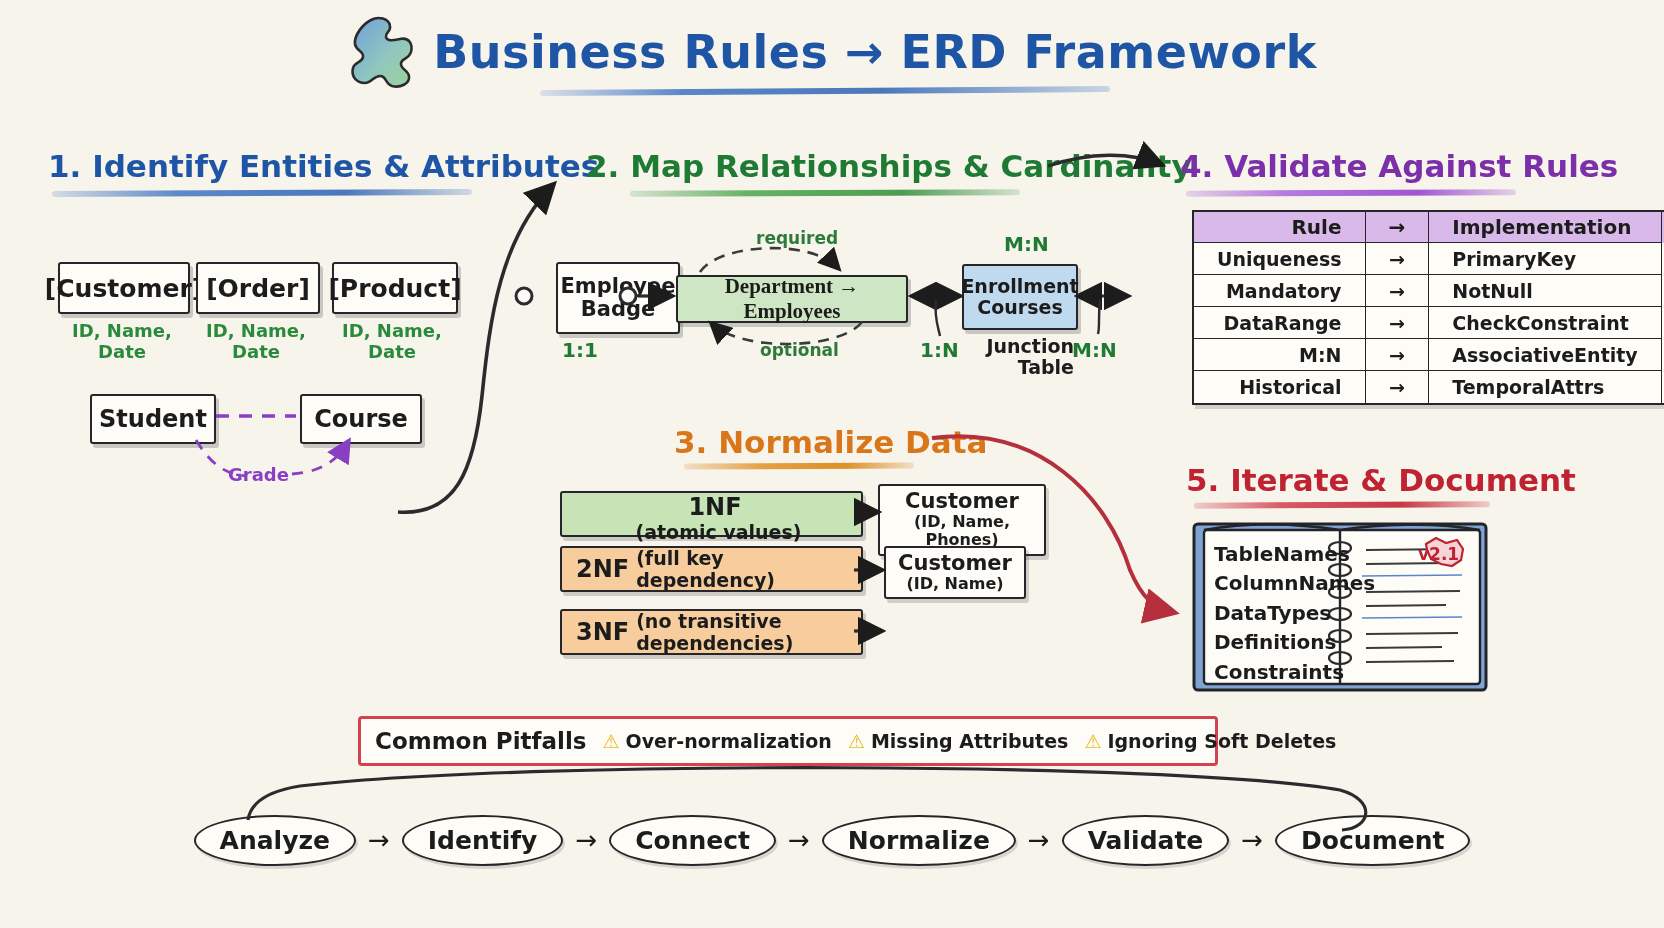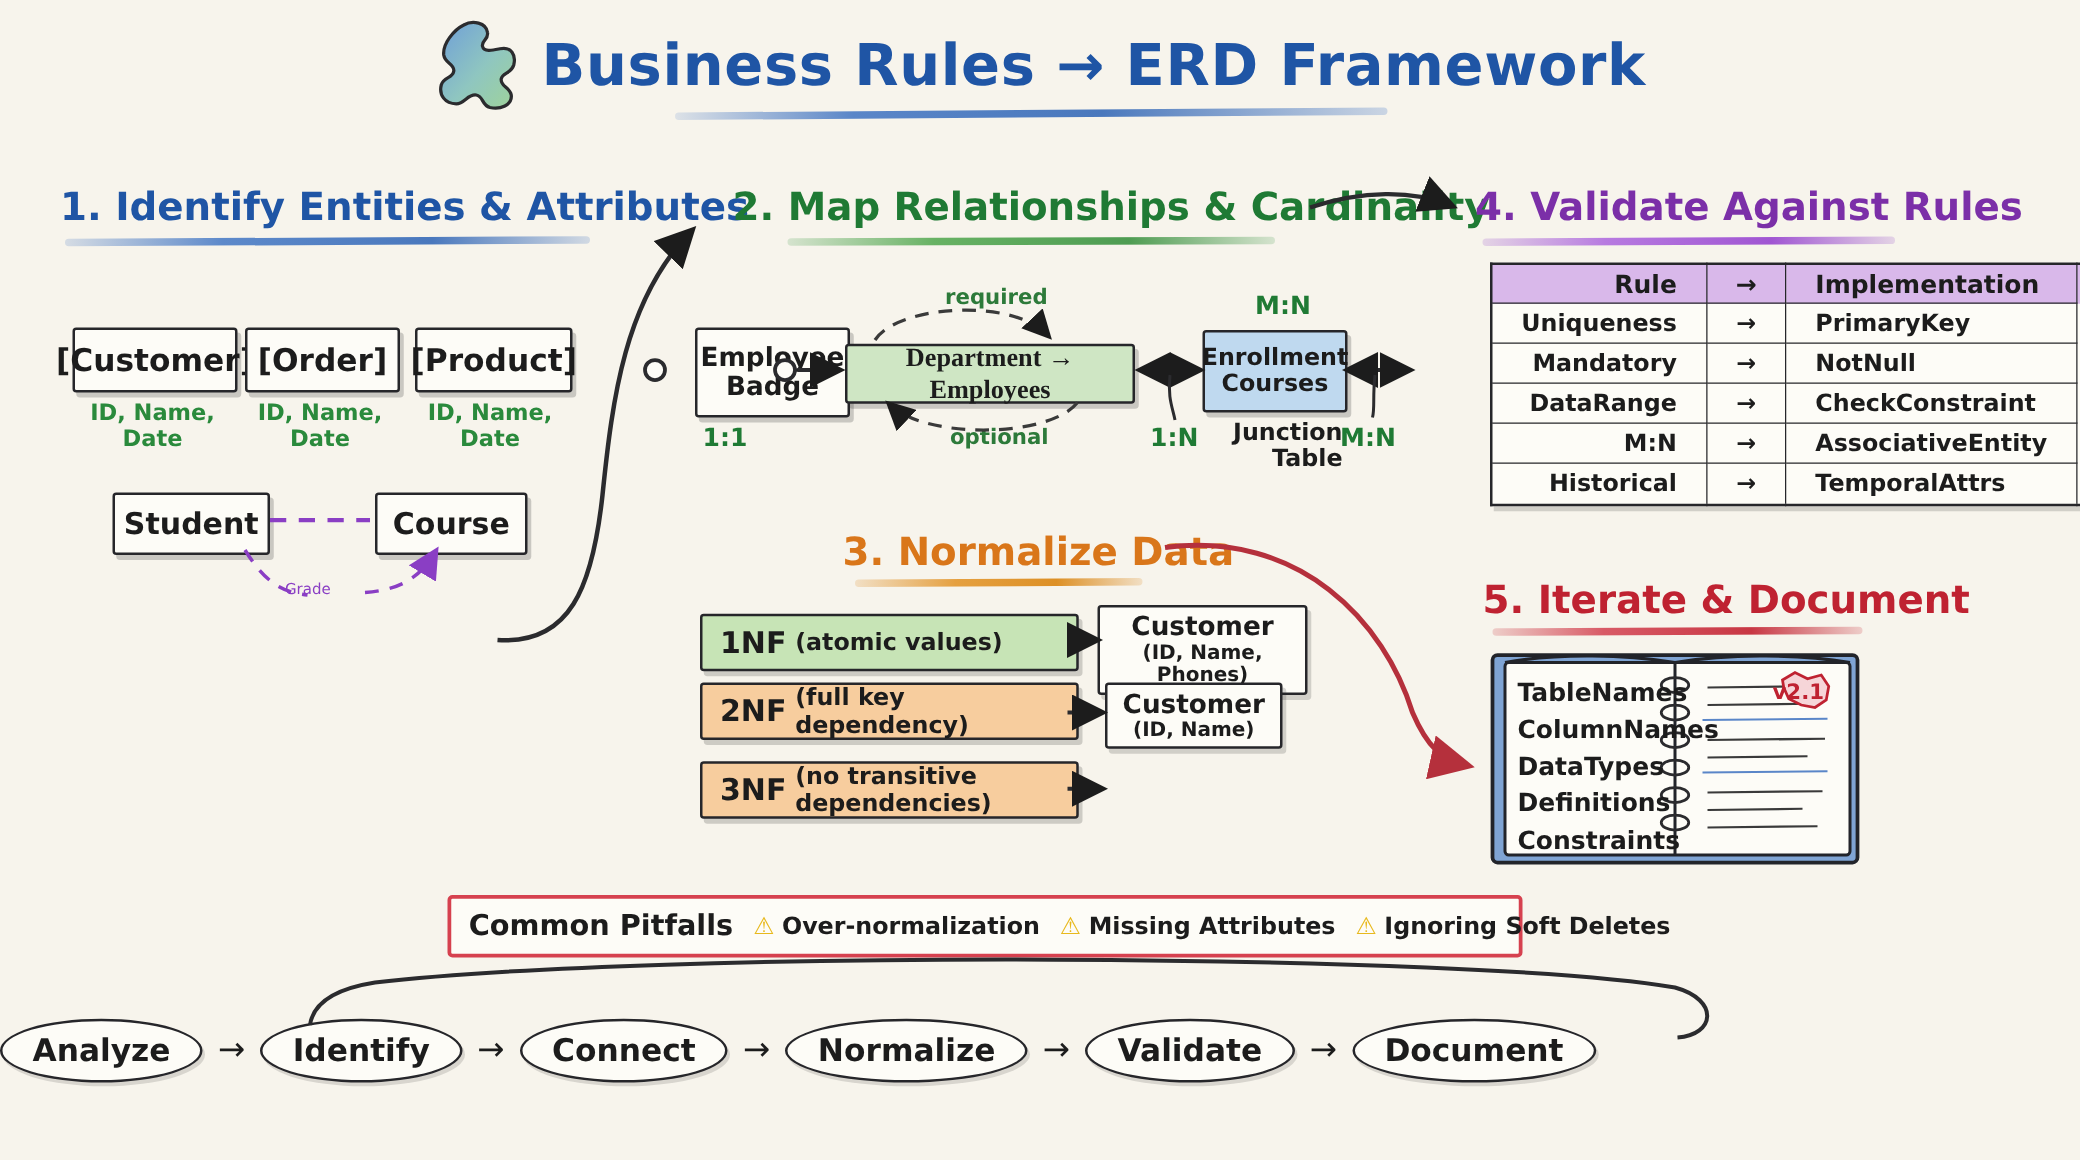--- a/index.html
+++ b/index.html
@@ -83,21 +83,21 @@
   #version-badge{font-size:17px;font-weight:700;color:#bf2231;}
 
   
   #pitfalls{left:358px;top:716px;width:826px;height:44px;border:3px solid #d6414f;border-radius:4px;
     background:#fdfcf7;display:flex;align-items:center;gap:16px;padding:0 14px;}
   #pitfalls-title{font-size:23px;font-weight:700;white-space:nowrap;}
   .pit{display:flex;align-items:center;gap:6px;font-size:19px;font-weight:600;white-space:nowrap;}
   .warn{color:#e8b91d;font-size:19px;line-height:1;}
 
   
-  #flow{left:0;top:790px;width:1664px;height:100px;display:flex;align-items:center;gap:0;}
+  #flow{left:0;top:790px;width:1664px;height:100px;display:flex;align-items:center;justify-content:center;gap:0;}
   .flow-node{border:2.5px solid #26262a;border-radius:50%/50%;background:#fdfcf7;
     padding:9px 24px;font-size:25px;font-weight:600;white-space:nowrap;
     box-shadow:2px 3px 0 rgba(40,40,40,.15);}
   .flow-arrow{font-size:26px;padding:0 12px;color:#1c1c1c;}
 
   svg.overlay{position:absolute;left:0;top:0;width:1664px;height:928px;pointer-events:none;}
 </style>
 </head>
 <body>
 
@@ -137,21 +137,21 @@
     <span>[Product]</span>
   </div>
   <div class="abs attr" style="left:328px;top:320px;width:128px;">ID, Name, Date</div>
 
   <div class="abs box plain-box" style="left:90px;top:394px;width:122px;">
     <span>Student</span>
   </div>
   <div class="abs box plain-box" style="left:300px;top:394px;width:118px;">
     <span>Course</span>
   </div>
-  <div class="abs" style="left:228px;top:464px;font-size:12px;font-weight:400;color:#8a3ec4;">Grade</div>
+  <div class="abs" style="left:228px;top:464px;font-size:18px;font-weight:700;color:#8a3ec4;">Grade</div>
 
   <div class="abs sec-h h-green" style="left:586px;top:148px;">2. Map Relationships &amp; Cardinality</div>
   <div class="abs sec-u u-green" style="left:630px;top:190px;width:390px;transform:rotate(-.2deg);"></div>
 
   <div class="abs dash-lbl" style="left:756px;top:228px;">required</div>
 
   <div class="abs box emp-badge" style="left:556px;top:262px;">
     <span>Employee</span>
     <span>Badge</span>
   </div>
@@ -171,21 +171,21 @@
   </div>
   <div class="abs jt-lbl" style="left:962px;top:336px;width:112px;">
     <div>Junction</div>
     <div>Table</div>
   </div>
   <div class="abs card" style="left:1072px;top:338px;">M:N</div>
 
   <div class="abs sec-h h-orange" style="left:674px;top:424px;">3. Normalize Data</div>
   <div class="abs sec-u u-orange" style="left:684px;top:463px;width:230px;transform:rotate(-.3deg);"></div>
 
-  <div class="abs nf-bar nf-green" style="left:560px;top:491px;width:285px;">
+  <div class="abs nf-bar nf-green" style="left:560px;top:491px;width:285px;flex-direction:column;">
     <span class="nf-num">1NF</span>
     <span class="nf-desc">(atomic values)</span>
   </div>
   <div class="abs out-box" style="left:878px;top:484px;width:144px;">
     <div class="out-title">Customer</div>
     <div class="out-sub">(ID, Name, Phones)</div>
   </div>
 
   <div class="abs nf-bar nf-orange" style="left:560px;top:546px;width:285px;">
     <span class="nf-num">2NF</span>

